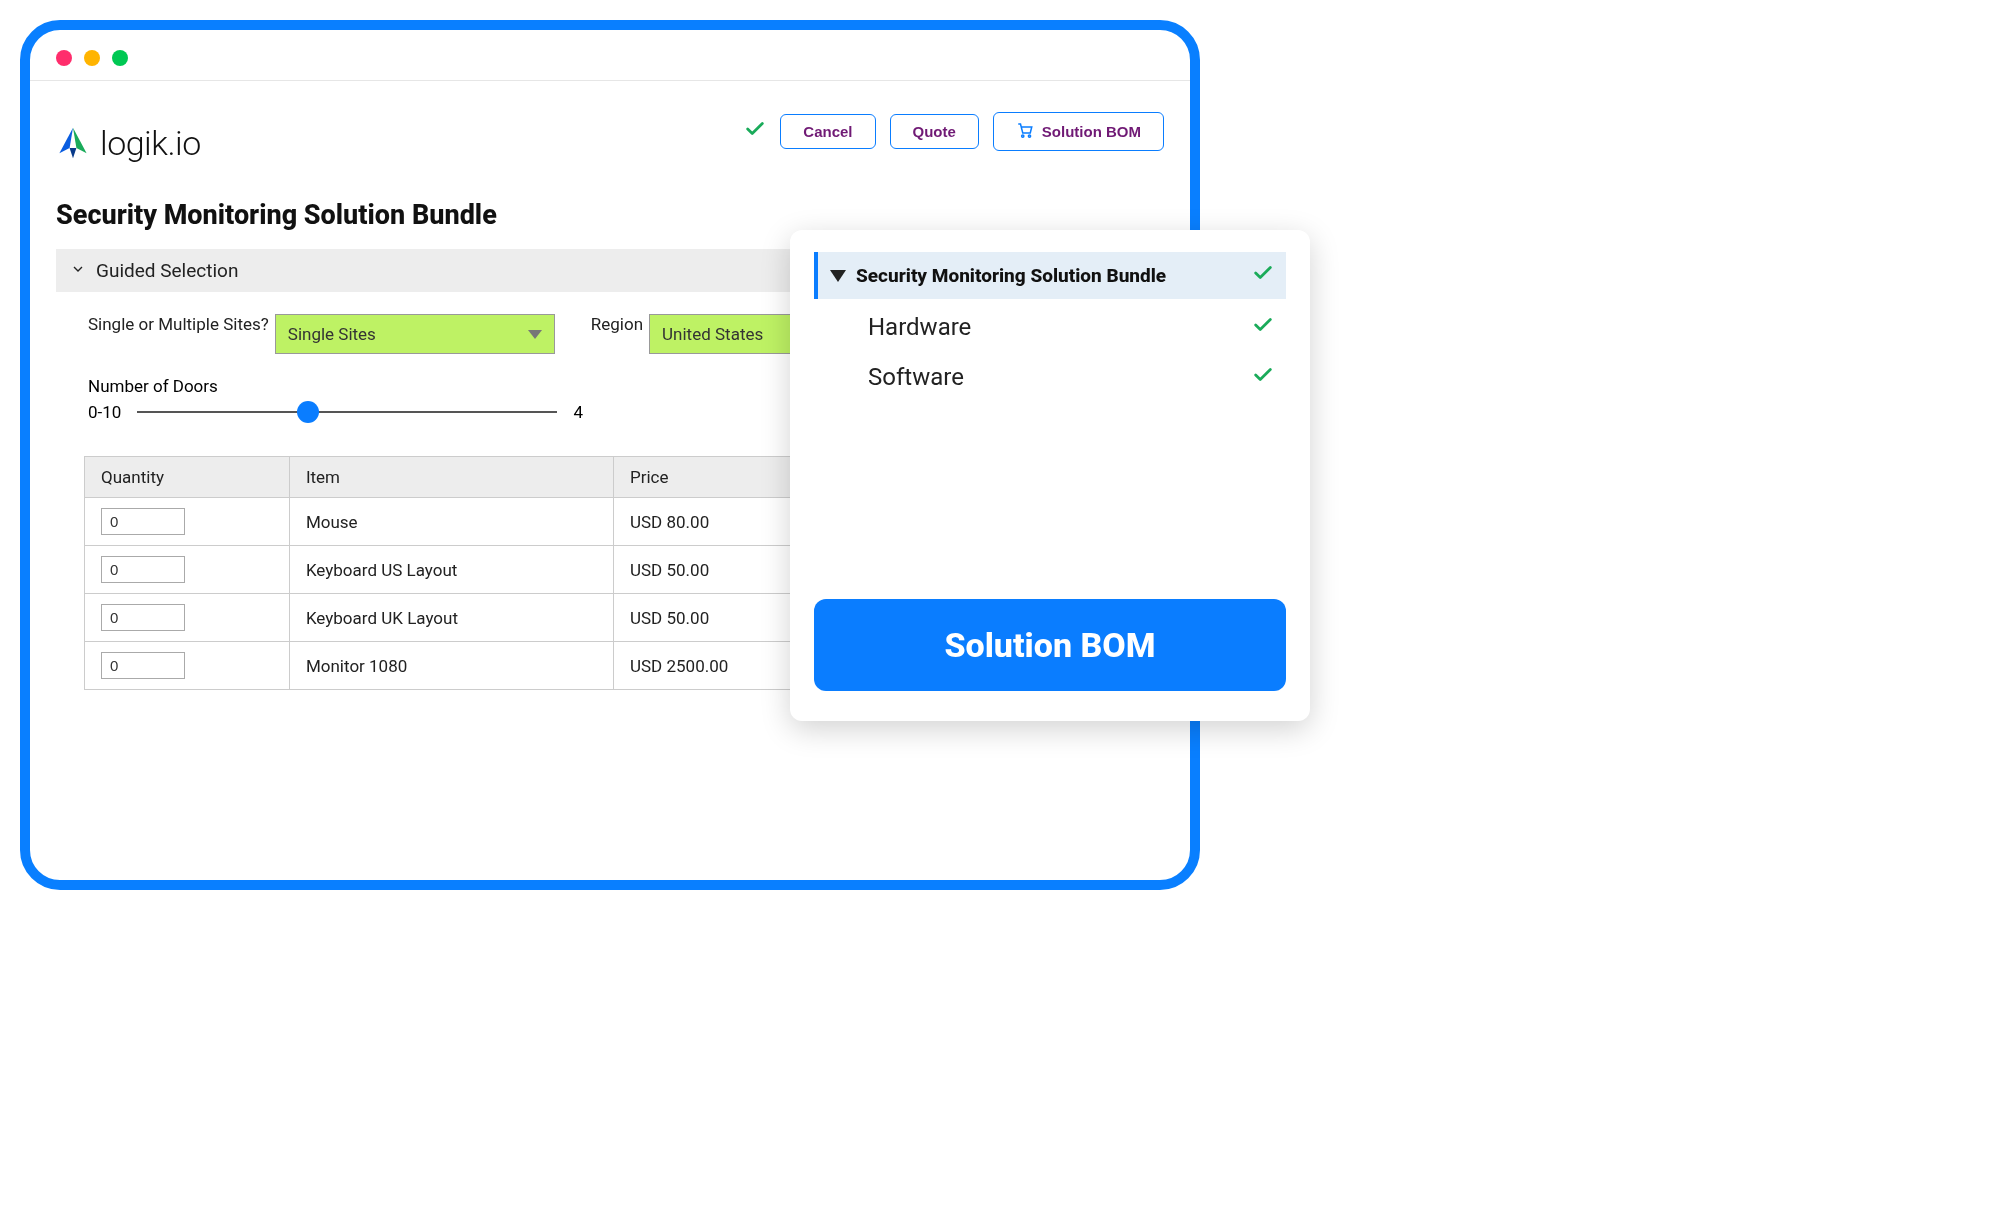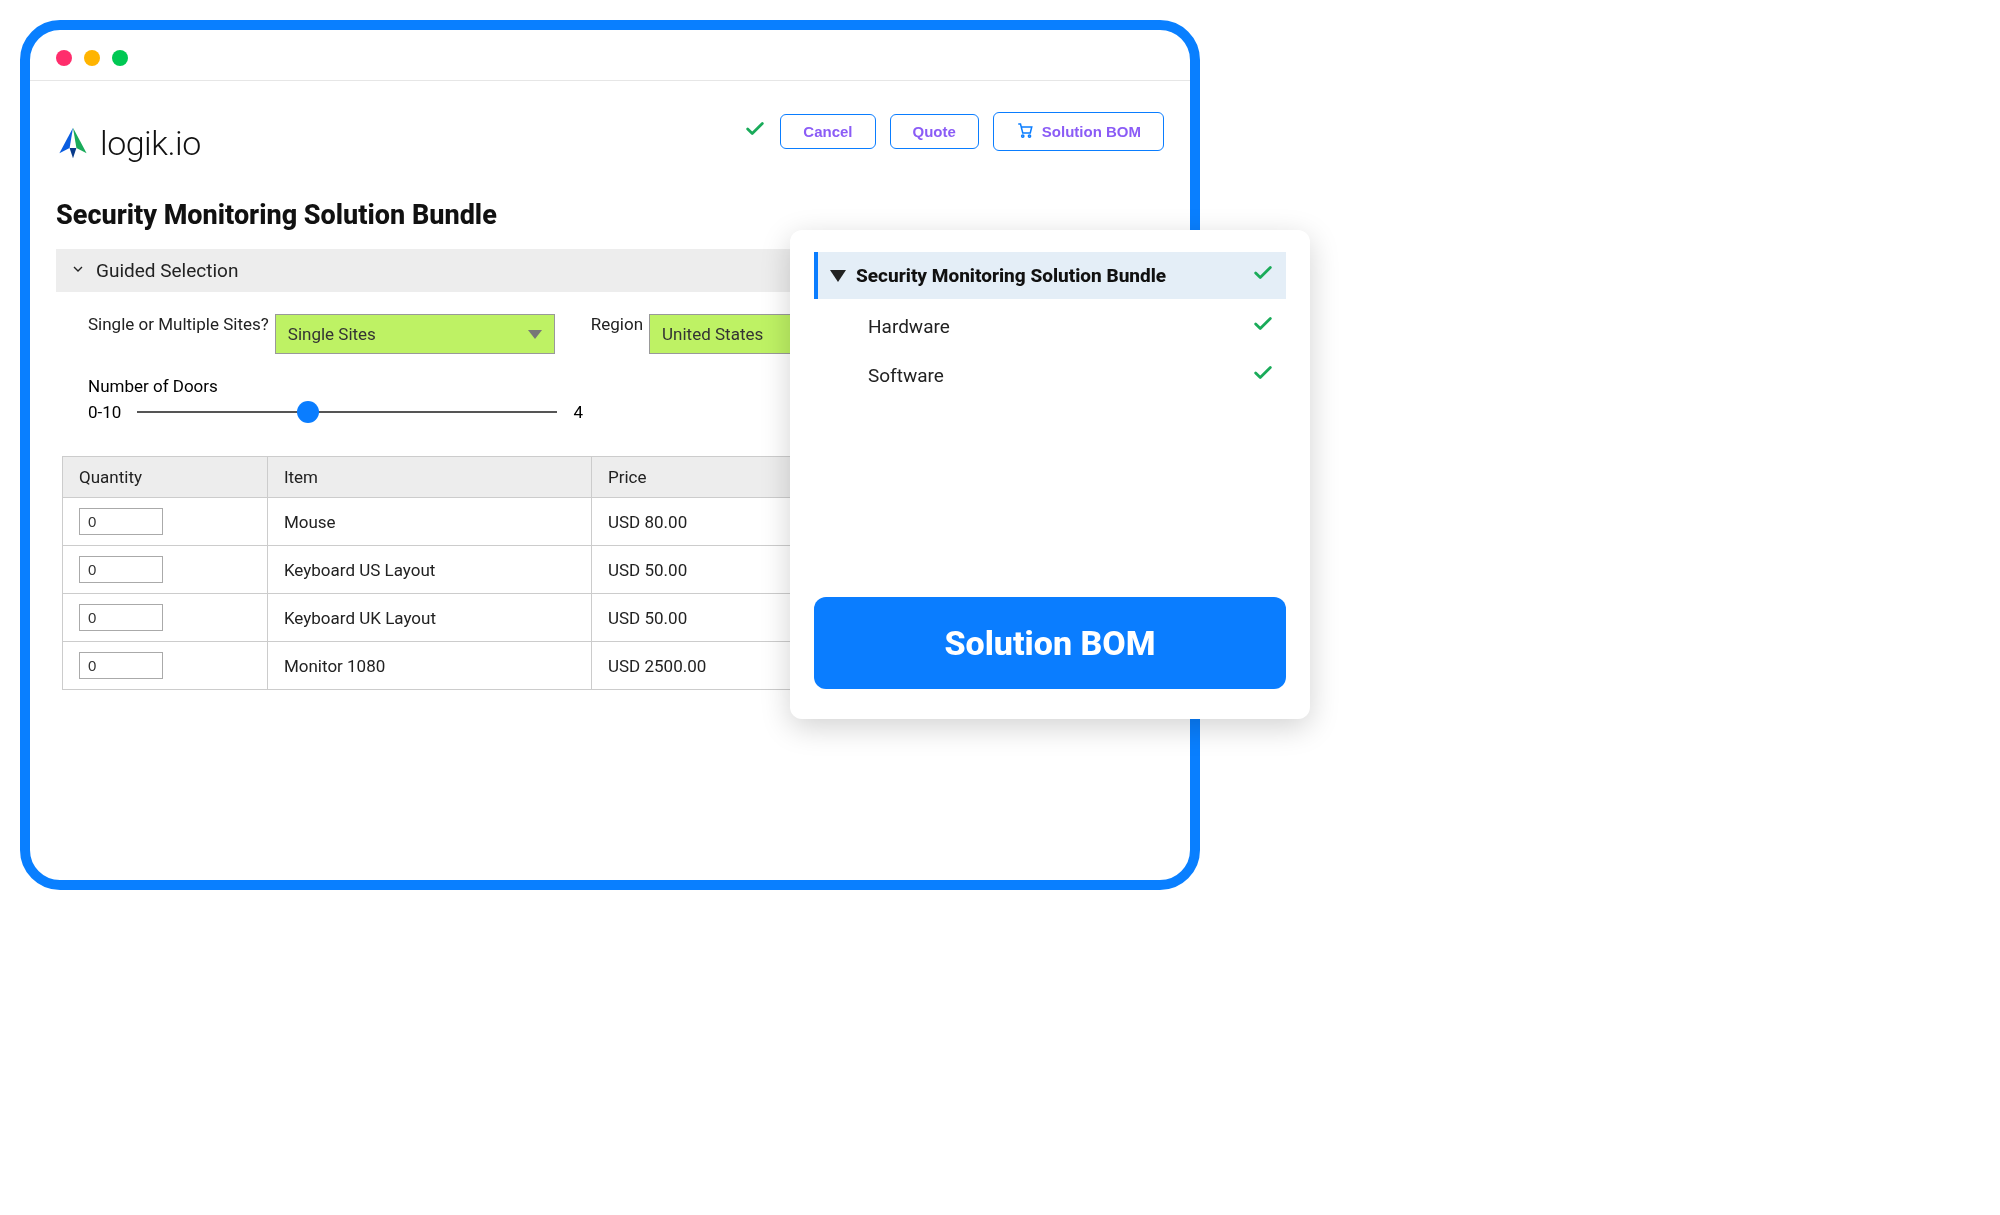--- a/index.html
+++ b/index.html
@@ -51,21 +51,21 @@
     letter-spacing: -0.5px;
   }
   .header-actions {
     display: flex;
     align-items: center;
     gap: 14px;
   }
   .check-stand { color: #1aab5a; font-size: 22px; }
   .btn-outline {
     border: 1.5px solid #0a7dff;
-    color: #8b5cf6;
+    color: #701a75;
     background: #fff;
     border-radius: 6px;
     padding: 8px 22px;
     font-size: 15px;
     font-weight: 700;
     display: inline-flex;
     align-items: center;
     gap: 8px;
     cursor: pointer;
   }
@@ -129,21 +129,21 @@
     position: absolute;
     top: -10px;
     width: 22px; height: 22px;
     border-radius: 50%;
     background: #0a7dff;
     left: 38%;
   }
   .slider-value { font-size: 17px; }
 
   .items-table {
-    margin: 34px 58px 0 32px;
+    margin: 34px 58px 0 54px;
     border: 1px solid #ccc;
     border-collapse: collapse;
     width: 760px;
   }
   .items-table th, .items-table td {
     border: 1px solid #ccc;
     padding: 10px 16px;
     text-align: left;
     font-size: 17px;
     font-weight: 400;
@@ -185,21 +185,21 @@
     border-left: 8px solid transparent;
     border-right: 8px solid transparent;
     border-top: 12px solid #222;
   }
   .bom-head .flex1 { flex: 1; }
   .bom-item {
     display: flex;
     align-items: center;
     justify-content: space-between;
     padding: 14px 12px 8px 54px;
-    font-size: 19px;
+    font-size: 24px;
     color: #222;
   }
   .check-green { color: #1aab5a; font-size: 22px; font-weight: 700; }
   .bom-cta {
     margin-top: 200px;
     background: #0a7dff;
     color: #fff;
     border-radius: 12px;
     padding: 26px 10px;
     text-align: center;

